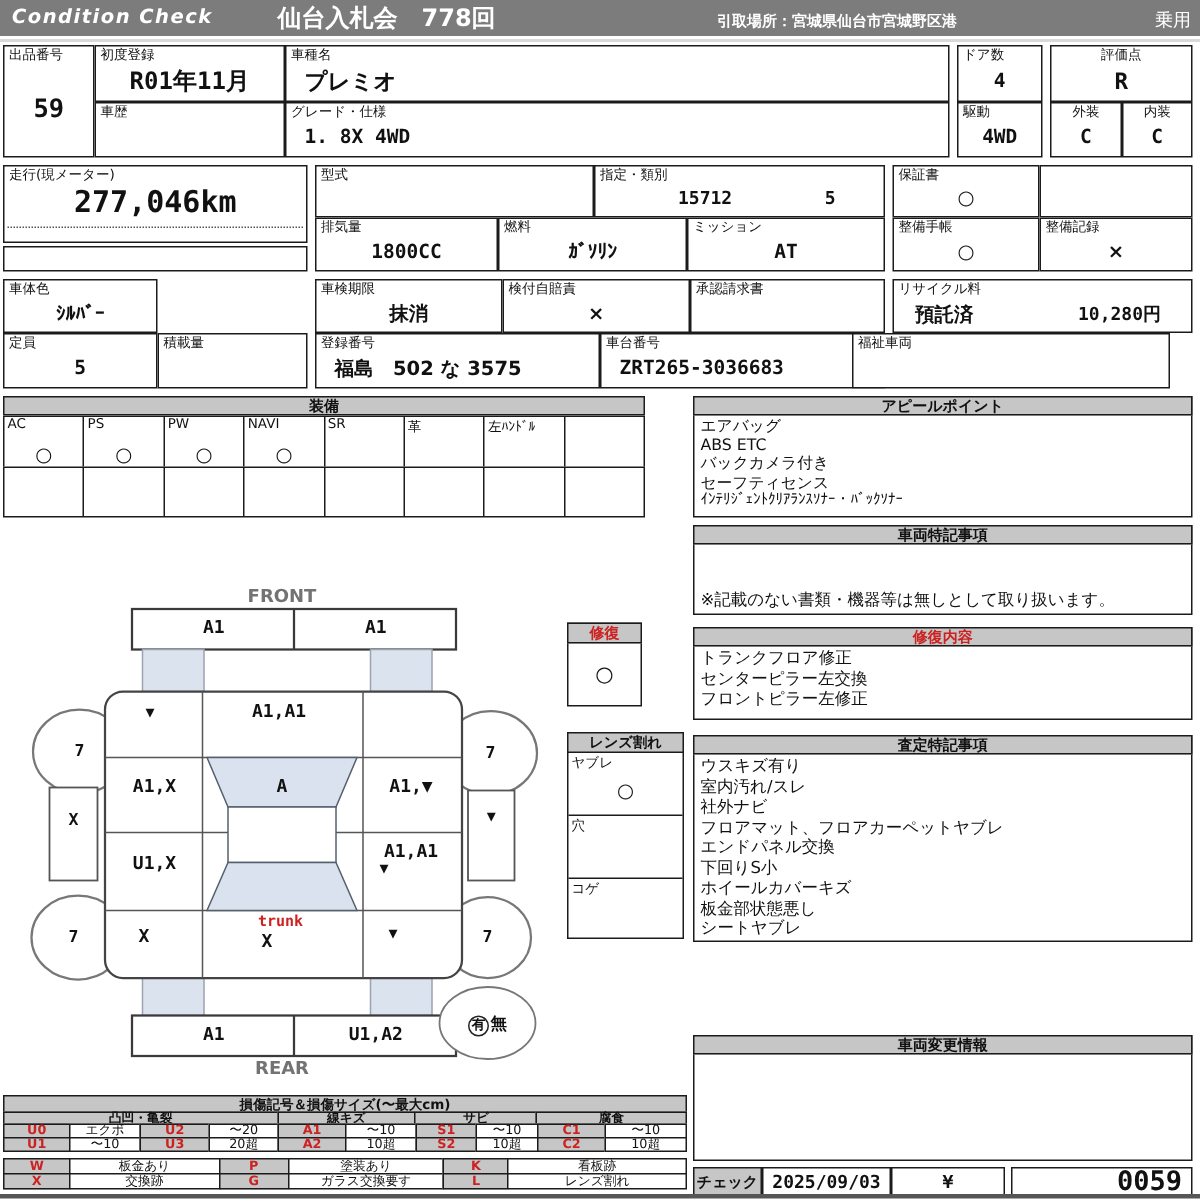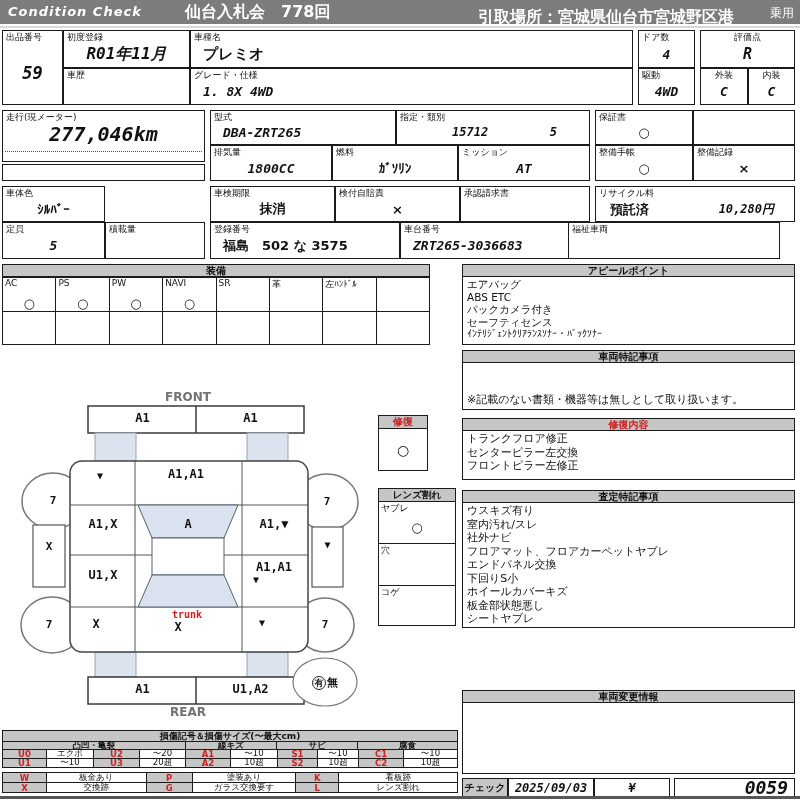--- a/index.html
+++ b/index.html
@@ -1,22 +1,22 @@
 <!DOCTYPE html>
 <html><head>
 <meta charset="utf-8">
 <style>
 *{margin:0;padding:0;box-sizing:border-box;}
 body{width:800px;height:800px;font-family:"DejaVu Sans",sans-serif;background:#f4f4f4;color:#111;}
 #sheet{position:relative;width:800px;height:800px;background:#fff;overflow:hidden;}
-.mono{font-family:"DejaVu Sans Mono",monospace;font-style:italic;}
+.mono{font-family:"DejaVu Sans Mono",monospace;}
 .hdrbar{position:absolute;left:0;top:0;width:800px;height:24px;background:#7c7c7c;color:#fff;}
 .hdrbar .brand{position:absolute;left:8px;top:4px;font-size:13px;font-weight:bold;font-style:italic;letter-spacing:1px;}
 .hdrbar .auction{position:absolute;left:185px;top:2px;font-size:16px;font-weight:bold;}
-.hdrbar .pickup{position:absolute;left:478px;top:7px;font-size:16px;font-weight:bold;}
+.hdrbar .pickup{position:absolute;left:478px;top:7px;font-size:10px;font-weight:bold;}
 .hdrbar .cat{position:absolute;right:6px;top:5px;font-size:12px;}
 .sep{position:absolute;left:0;width:800px;height:2px;background:#d9d9d9;}
 .f{position:absolute;border:1px solid #1b1b1b;background:#fff;}
 .f .lb{position:absolute;top:1px;left:3px;font-size:9px;line-height:10px;white-space:nowrap;color:#111;}
 .f .lbc{left:0;right:0;text-align:center;}
 .f .vv{position:absolute;left:0;right:0;top:10px;bottom:0;display:flex;align-items:center;justify-content:center;font-weight:bold;font-size:13px;}
 .f .vleft{justify-content:flex-start;padding-left:12px;}
 .f .vv2{position:absolute;top:14px;font-weight:bold;font-size:12px;}
 .ghdr{position:absolute;background:#c6c6c6;border:1px solid #1b1b1b;display:flex;align-items:center;justify-content:center;font-size:10px;font-weight:bold;}
 .red{color:#c22;}
@@ -92,21 +92,20 @@
   </div>
 
   <div class="f" style="left:2px;top:110px;width:203px;height:52px">
     <span class="lb">走行(現メーター)</span>
     <div class="vv mono" style="top:8px;bottom:12px;font-size:20px">277,046km</div>
     <div class="dotline" style="bottom:9px"></div>
   </div>
   <div class="f" style="left:2px;top:164px;width:203px;height:17px"></div>
   <div class="f" style="left:210px;top:110px;width:186px;height:35px">
     <span class="lb">型式</span>
-    <div class="vv vleft mono" style="font-size:13px">DBA-ZRT265</div>
   </div>
   <div class="f" style="left:396px;top:110px;width:194px;height:35px">
     <span class="lb">指定・類別</span>
     <span class="vv2 mono" style="left:55px">15712</span>
     <span class="vv2 mono" style="right:32px">5</span>
   </div>
   <div class="f" style="left:210px;top:145px;width:122px;height:36px">
     <span class="lb">排気量</span>
     <div class="vv mono">1800CC</div>
   </div>

